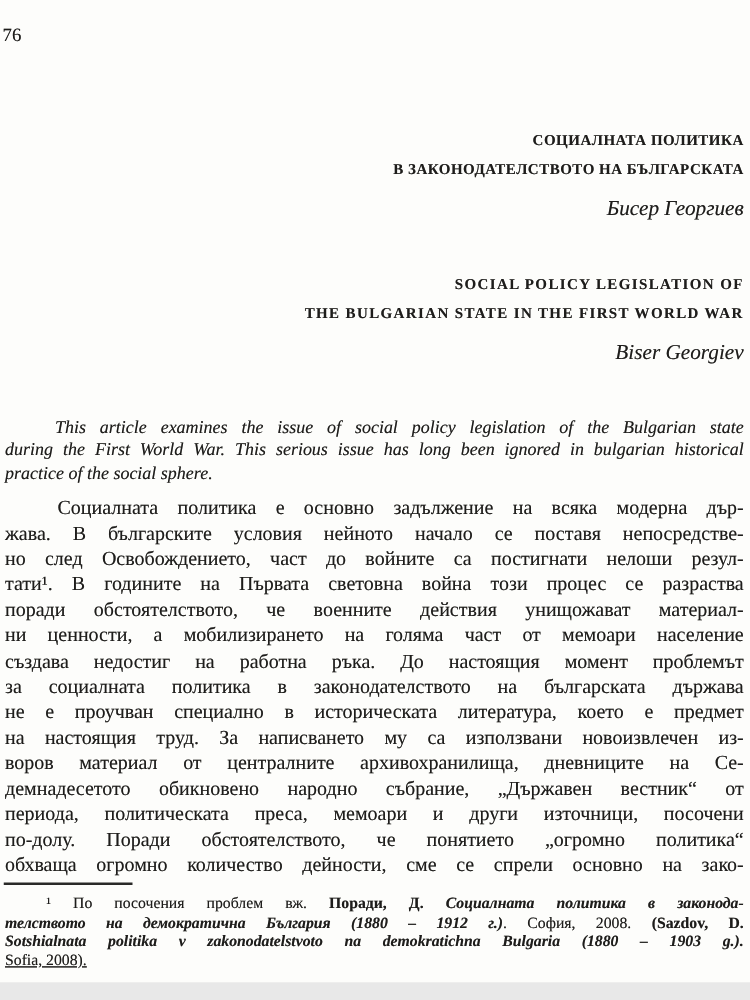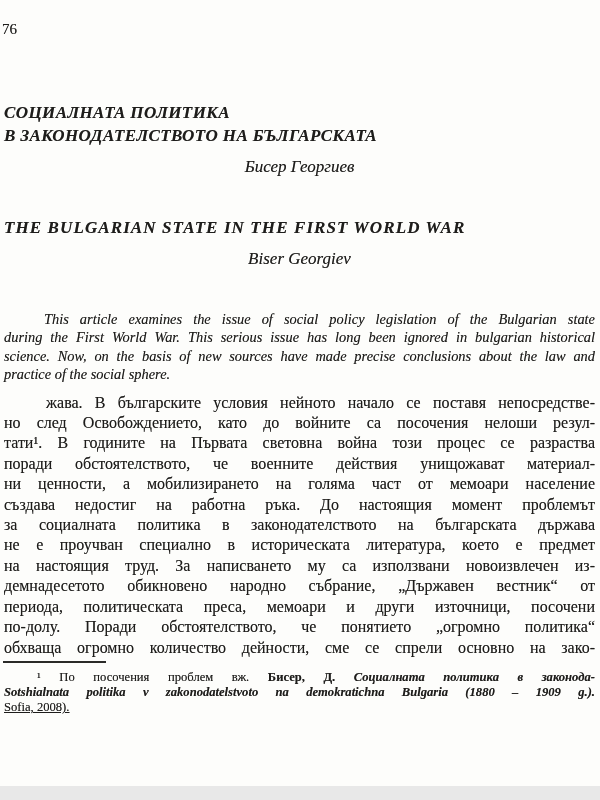--- a/index.html
+++ b/index.html
@@ -16,31 +16,30 @@
     overflow: hidden;
     text-shadow: 0 0 0.5px rgba(20,20,20,0.5);
   }
   .page-number {
     font-size: 15px;
     line-height: 18px;
     margin-left: -2px;
   }
   .title-bg { margin-top: 63px; }
   .title-line {
-    text-align: left;
+    text-align: right;
     font-weight: bold;
-    font-size: 17px;
+    font-size: 12px;
     line-height: 23px;
     letter-spacing: 0.4px;
-    font-style: italic;
   }
   .title-en { margin-top: 39px; }
   .title-en .title-line { letter-spacing: 1.1px; }
   .author {
-    text-align: center;
+    text-align: right;
     font-style: italic;
     font-size: 17px;
     line-height: 21px;
     margin-top: 9px;
   }
   .jline {
     text-align: justify;
     text-align-last: justify;
   }
   .abstract {
@@ -87,49 +86,52 @@
   <div class="page-number">76</div>
 
   <div class="title-bg">
       <div class="title-line">СОЦИАЛНАТА ПОЛИТИКА</div>
       <div class="title-line">В ЗАКОНОДАТЕЛСТВОТО НА БЪЛГАРСКАТА</div>
     </div>
 
   <div class="author">Бисер Георгиев</div>
 
   <div class="title-en">
+      <div class="title-line">SOCIAL POLICY LEGISLATION OF</div>
       <div class="title-line">THE BULGARIAN STATE IN THE FIRST WORLD WAR</div>
     </div>
 
   <div class="author">Biser Georgiev</div>
 
   <div class="abstract">
       <div class="jline">This article examines the issue of social policy legislation of the Bulgarian state</div>
       <div class="jline">during the First World War. This serious issue has long been ignored in bulgarian historical</div>
-      <div class="jline">science. Now, on the basis of new sources have made precise conclusions about the law and</div>
       <div class="jline">practice of the social sphere.</div>
     </div>
 
   <div class="body-text">
+      <div class="jline">Социалната политика е основно задължение на всяка модерна дър-</div>
       <div class="jline">жава. В българските условия нейното начало се поставя непосредстве-</div>
-      <div class="jline">но след Освобождението, като до войните са посочения нелоши резул-</div>
+      <div class="jline">но след Освобождението, част до войните са постигнати нелоши резул-</div>
       <div class="jline">тати¹. В годините на Първата световна война този процес се разраства</div>
       <div class="jline">поради обстоятелството, че военните действия унищожават материал-</div>
       <div class="jline">ни ценности, а мобилизирането на голяма част от мемоари население</div>
       <div class="jline">създава недостиг на работна ръка. До настоящия момент проблемът</div>
       <div class="jline">за социалната политика в законодателството на българската държава</div>
       <div class="jline">не е проучван специално в историческата литература, което е предмет</div>
       <div class="jline">на настоящия труд. За написването му са използвани новоизвлечен из-</div>
+      <div class="jline">воров материал от централните архивохранилища, дневниците на Се-</div>
       <div class="jline">демнадесетото обикновено народно събрание, „Държавен вестник“ от</div>
       <div class="jline">периода, политическата преса, мемоари и други източници, посочени</div>
       <div class="jline">по-долу. Поради обстоятелството, че понятието „огромно политика“</div>
       <div class="jline">обхваща огромно количество дейности, сме се спрели основно на зако-</div>
     </div>
 
   <div class="footnote-rule"></div>
 
   <div class="footnote">
-      <div class="fn-line"><span class="seg-n">¹ По посочения проблем вж. </span><span class="seg-b">Бисер, Д. </span><span class="seg-i">Социалната политика в законода-</span></div>
-      <div class="fn-line"><span class="seg-i">Sotshialnata politika v zakonodatelstvoto na demokratichna Bulgaria (1880 – 1909 g.).</span></div>
+      <div class="fn-line"><span class="seg-n">¹ По посочения проблем вж. </span><span class="seg-b">Поради, Д. </span><span class="seg-i">Социалната политика в законода-</span></div>
+      <div class="fn-line"><span class="seg-i">телството на демократична България (1880 – 1912 г.)</span><span class="seg-n">. София, 2008. </span><span class="seg-b">(Sazdov, D.</span></div>
+      <div class="fn-line"><span class="seg-i">Sotshialnata politika v zakonodatelstvoto na demokratichna Bulgaria (1880 – 1903 g.).</span></div>
       <div class="fn-line"><span class="seg-n">Sofia, 2008).</span></div>
     </div>
 
 </div>
 
 </body></html>

